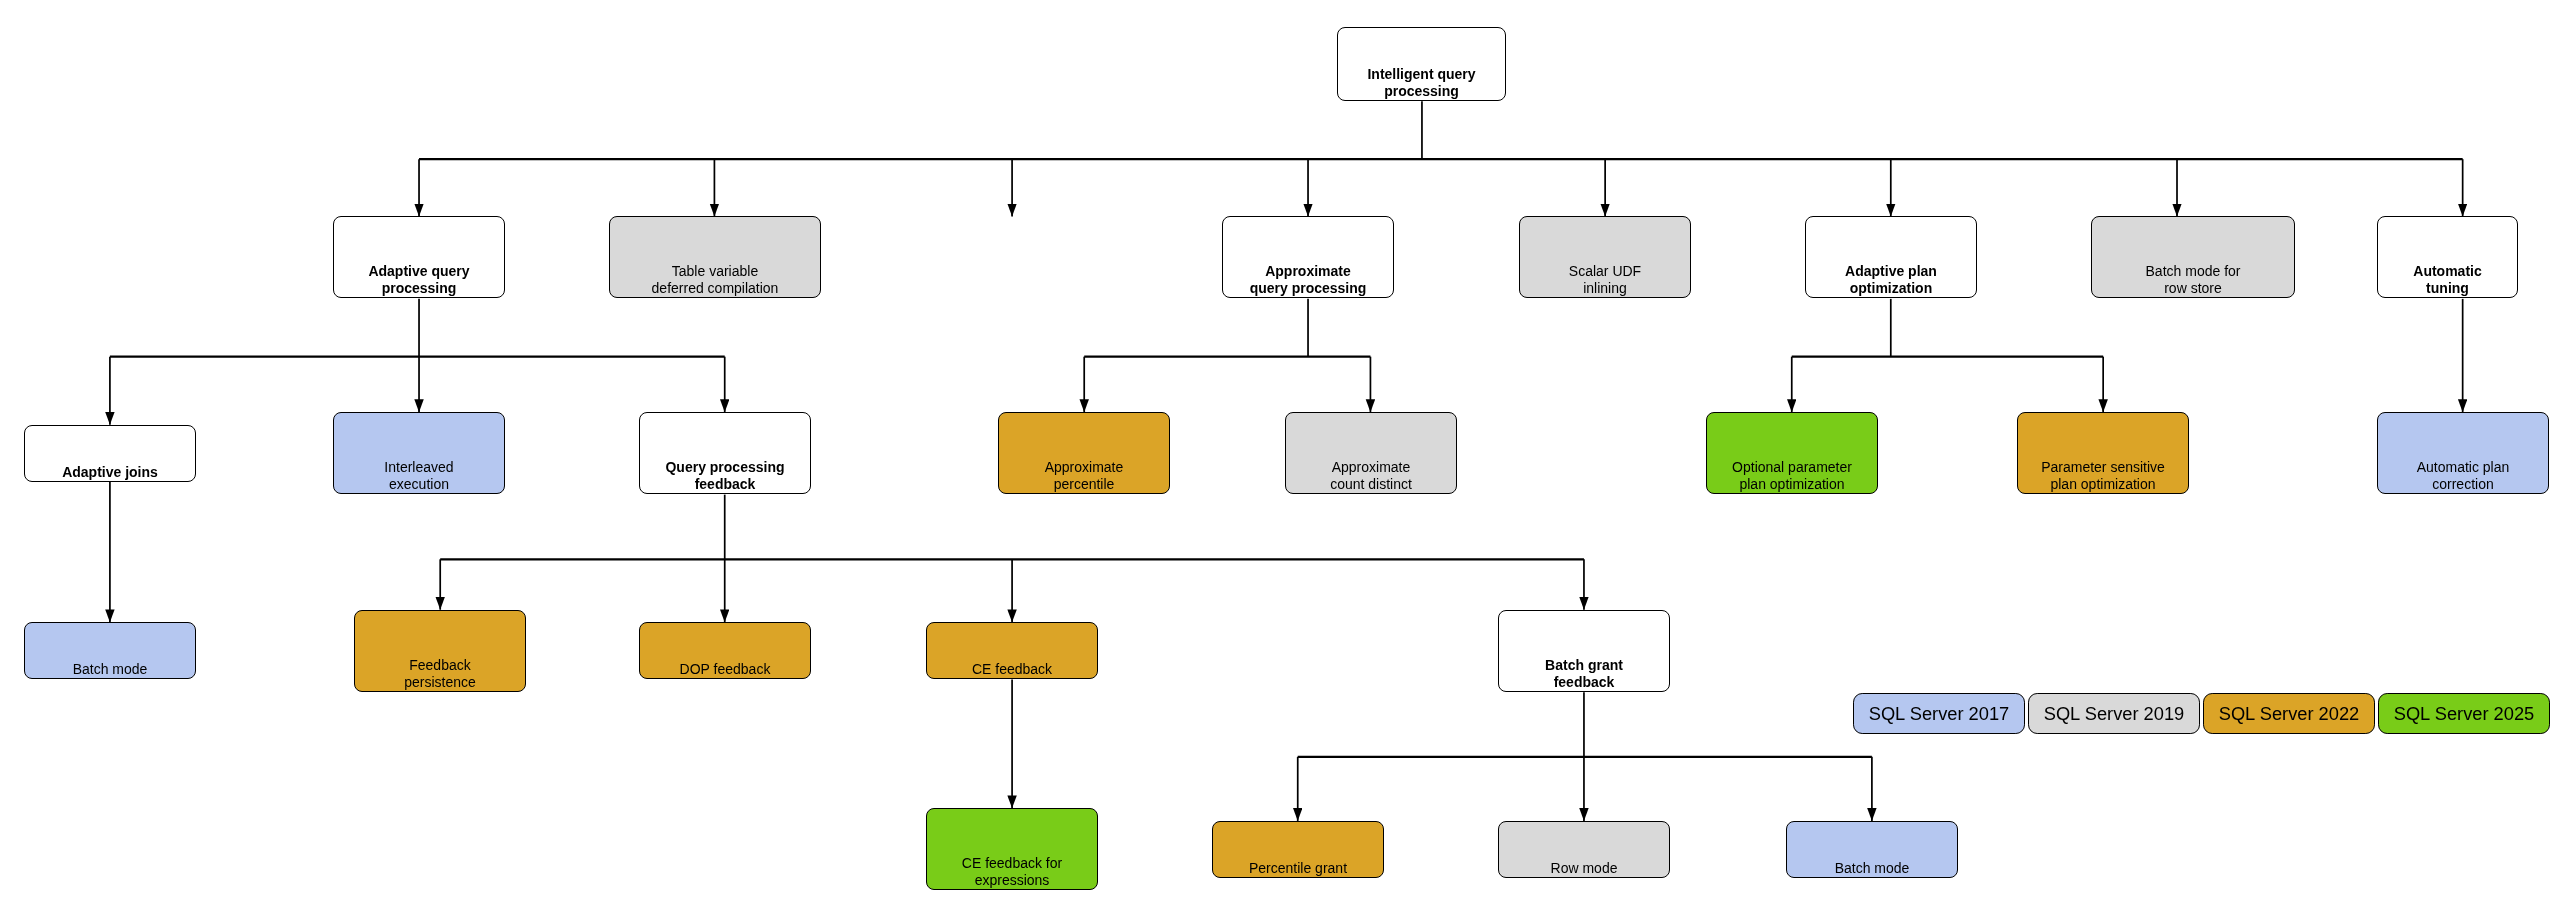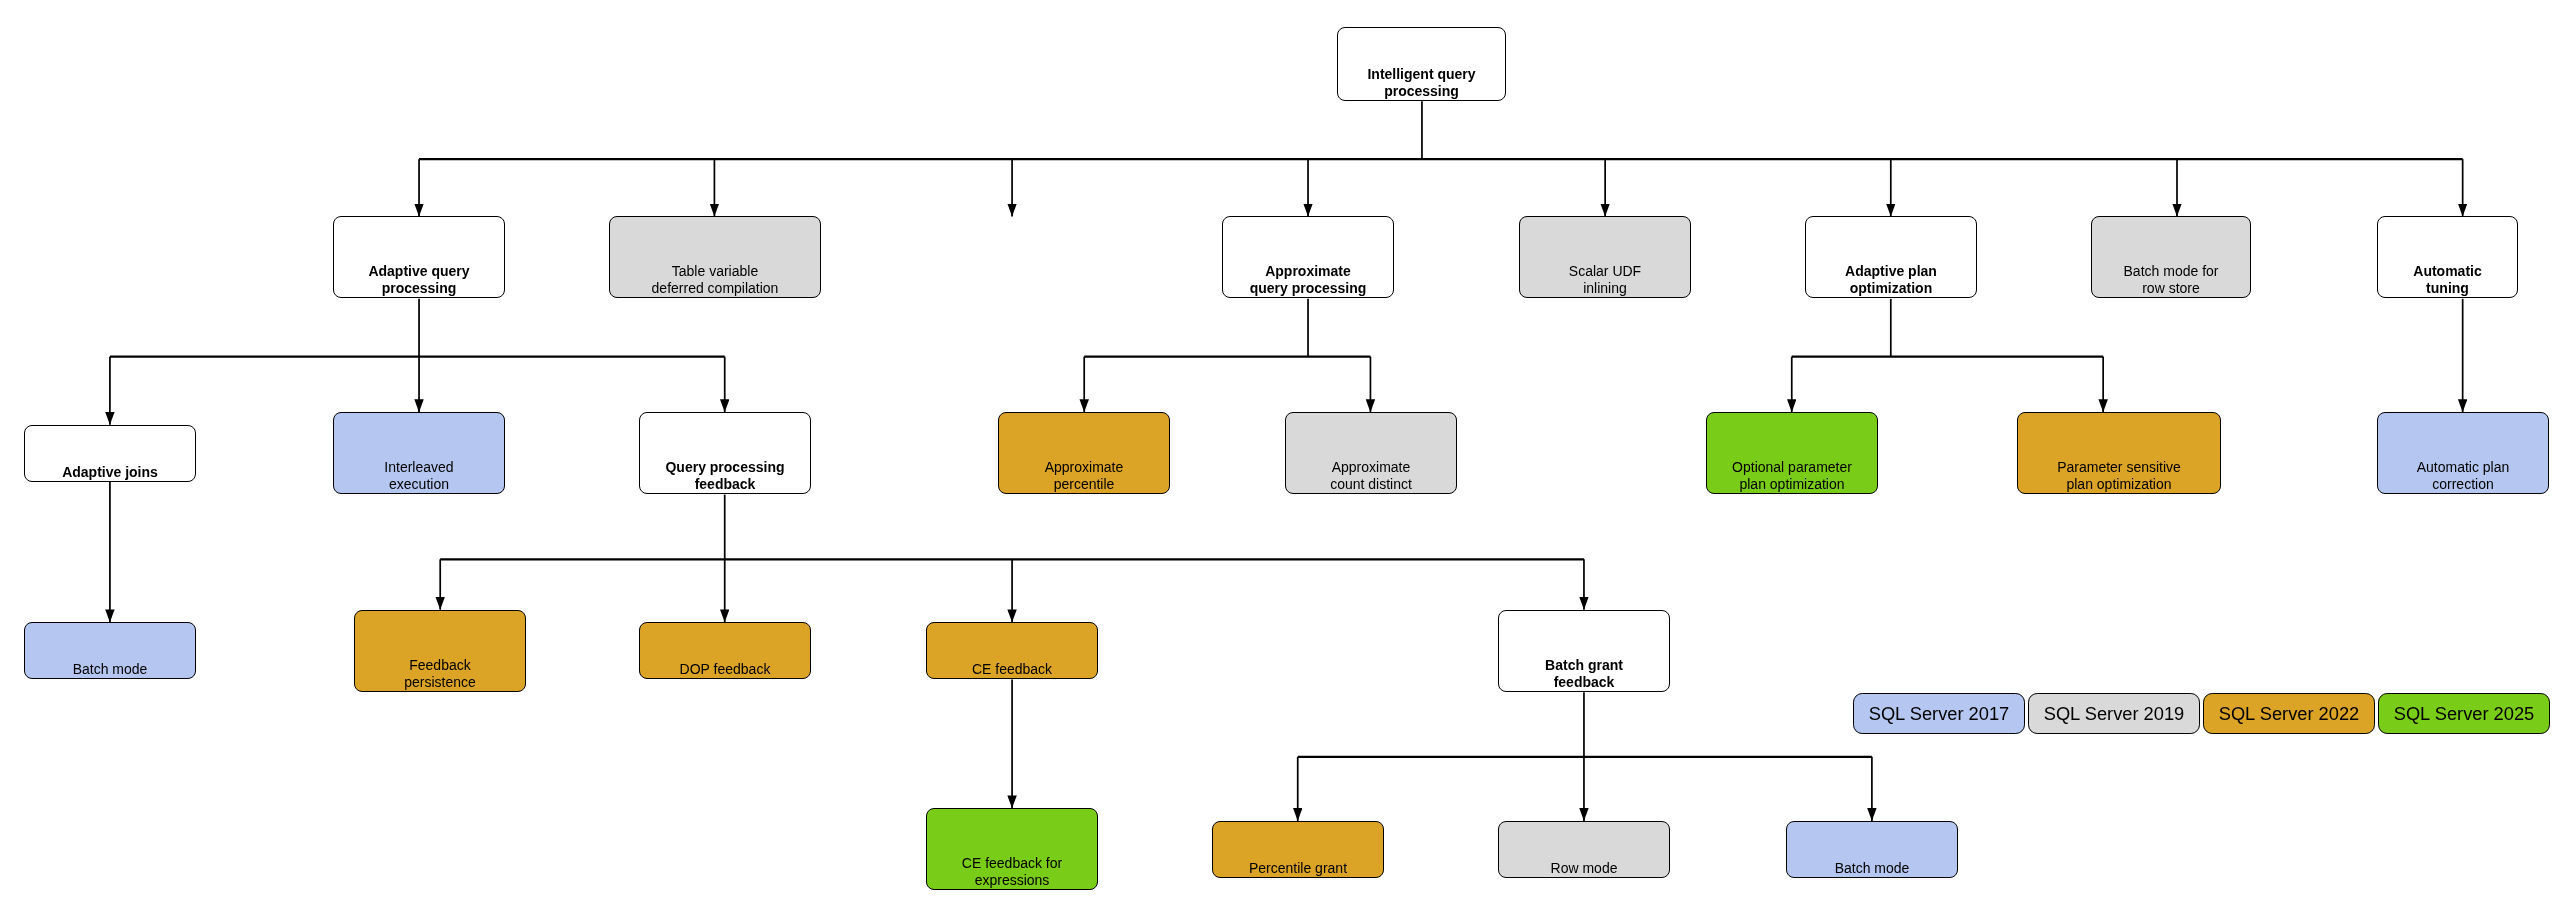--- a/index.html
+++ b/index.html
@@ -98,21 +98,21 @@
 query processing</span>
       </div>
       <div class="node" style="left: 1519px; top: 216px; width: 172px; height: 82px; background: rgb(217, 217, 217); border-color: rgb(0, 0, 0);">
         <span class="lbl">Scalar UDF
 inlining</span>
       </div>
       <div class="node bold" style="left: 1805px; top: 216px; width: 172px; height: 82px; background: rgb(255, 255, 255); border-color: rgb(0, 0, 0);">
         <span class="lbl">Adaptive plan
 optimization</span>
       </div>
-      <div class="node" style="left: 2091px; top: 216px; width: 160px; height: 82px; background: rgb(217, 217, 217); border-color: rgb(0, 0, 0);">
+      <div class="node" style="left: 2091px; top: 216px; width: 204px; height: 82px; background: rgb(217, 217, 217); border-color: rgb(0, 0, 0);">
         <span class="lbl">Batch mode for
 row store</span>
       </div>
       <div class="node bold" style="left: 2377px; top: 216px; width: 141px; height: 82px; background: rgb(255, 255, 255); border-color: rgb(0, 0, 0);">
         <span class="lbl">Automatic
 tuning</span>
       </div>
       <div class="node bold" style="left: 24px; top: 425px; width: 172px; height: 57px; background: rgb(255, 255, 255); border-color: rgb(0, 0, 0);">
         <span class="lbl">Adaptive joins</span>
       </div>
@@ -129,21 +129,21 @@
 percentile</span>
       </div>
       <div class="node" style="left: 1285px; top: 412px; width: 172px; height: 82px; background: rgb(217, 217, 217); border-color: rgb(0, 0, 0);">
         <span class="lbl">Approximate
 count distinct</span>
       </div>
       <div class="node" style="left: 1706px; top: 412px; width: 172px; height: 82px; background: rgb(121, 204, 24); border-color: rgb(0, 0, 0);">
         <span class="lbl">Optional parameter
 plan optimization</span>
       </div>
-      <div class="node" style="left: 2017px; top: 412px; width: 204px; height: 82px; background: rgb(219, 164, 39); border-color: rgb(0, 0, 0);">
+      <div class="node" style="left: 2017px; top: 412px; width: 172px; height: 82px; background: rgb(219, 164, 39); border-color: rgb(0, 0, 0);">
         <span class="lbl">Parameter sensitive
 plan optimization</span>
       </div>
       <div class="node" style="left: 2377px; top: 412px; width: 172px; height: 82px; background: rgb(181, 199, 240); border-color: rgb(0, 0, 0);">
         <span class="lbl">Automatic plan
 correction</span>
       </div>
       <div class="node" style="left: 24px; top: 622px; width: 172px; height: 57px; background: rgb(181, 199, 240); border-color: rgb(0, 0, 0);">
         <span class="lbl">Batch mode</span>
       </div>

